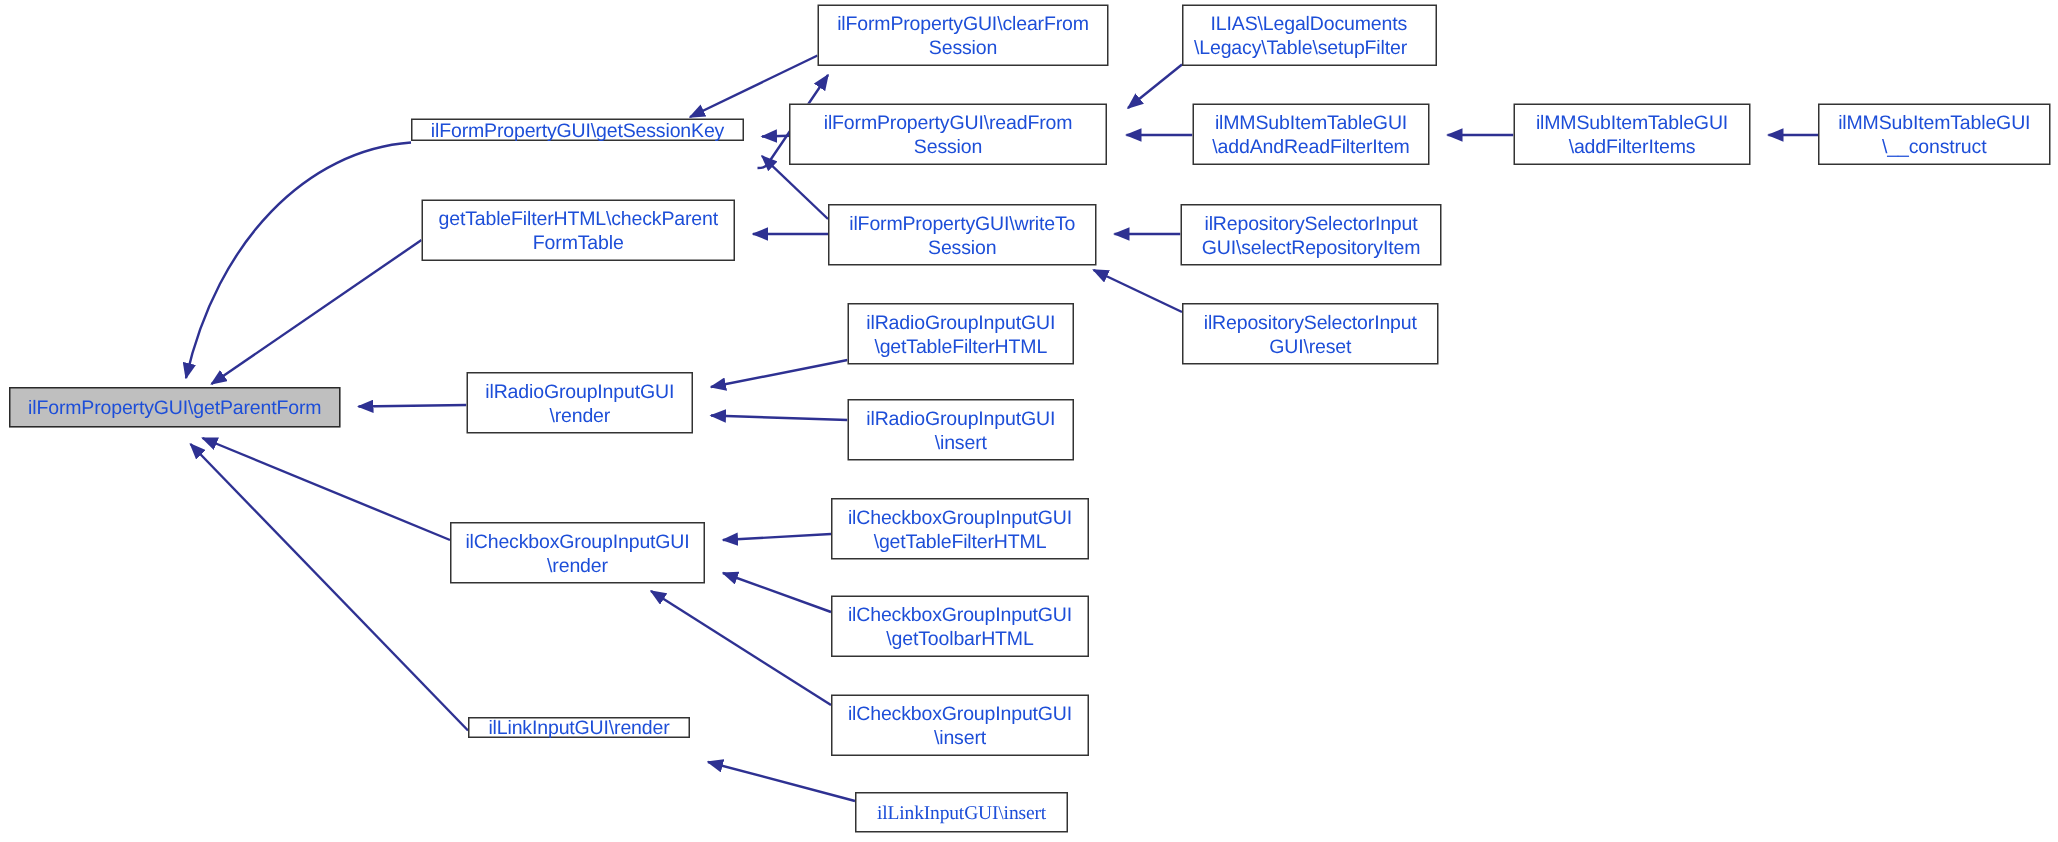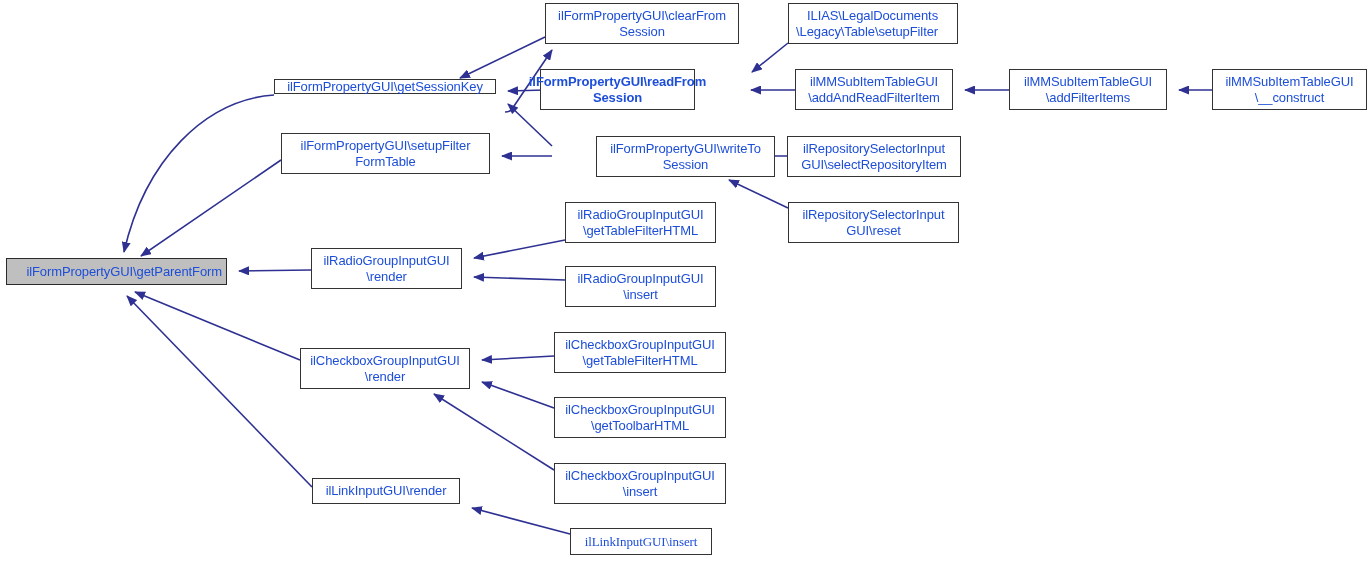--- a/index.html
+++ b/index.html
@@ -42,21 +42,20 @@
     z-index: 2;
   }
   .node .lbl {
     display: block;
     white-space: pre-line;
     padding: 0 4px;
   }
   .node.current {
     background: #bfbfbf;
     border: 1px solid #2a2a2a;
-    justify-content: flex-end;
   }
   .node.lalign {
     justify-content: flex-start;
     text-align: right;
   }
   .node.lalign .lbl {
     padding-left: 7px;
   }
 </style>
 </head>
@@ -119,32 +118,32 @@
   </svg>
 
   <div id="nodes">
       <div class="node current" style="left: 6px; top: 258px; width: 221px; height: 27px;">
         <span class="lbl">ilFormPropertyGUI\getParentForm</span>
       </div>
       <div class="node" style="left: 274px; top: 79px; width: 222px; height: 15px;">
         <span class="lbl">ilFormPropertyGUI\getSessionKey</span>
       </div>
       <div class="node" style="left: 281px; top: 133px; width: 209px; height: 41px;">
-        <span class="lbl">ilFormPropertyGUI\setupFilter
+        <span class="lbl">getTableFilterHTML\checkParent
 FormTable</span>
       </div>
       <div class="node" style="left: 545px; top: 3px; width: 194px; height: 41px;">
         <span class="lbl">ilFormPropertyGUI\clearFrom
 Session</span>
       </div>
-      <div class="node" style="left: 540px; top: 69px; width: 155px; height: 41px; font-weight: bold;">
+      <div class="node" style="left: 526px; top: 69px; width: 212px; height: 41px;">
         <span class="lbl">ilFormPropertyGUI\readFrom
 Session</span>
       </div>
-      <div class="node" style="left: 552px; top: 136px; width: 179px; height: 41px; margin-left: 44px;">
+      <div class="node" style="left: 552px; top: 136px; width: 179px; height: 41px;">
         <span class="lbl">ilFormPropertyGUI\writeTo
 Session</span>
       </div>
       <div class="node lalign" style="left: 788px; top: 3px; width: 170px; height: 41px;">
         <span class="lbl">ILIAS\LegalDocuments
 \Legacy\Table\setupFilter</span>
       </div>
       <div class="node" style="left: 795px; top: 69px; width: 158px; height: 41px;">
         <span class="lbl">ilMMSubItemTableGUI
 \addAndReadFilterItem</span>
@@ -186,21 +185,21 @@
 \getTableFilterHTML</span>
       </div>
       <div class="node" style="left: 554px; top: 397px; width: 172px; height: 41px;">
         <span class="lbl">ilCheckboxGroupInputGUI
 \getToolbarHTML</span>
       </div>
       <div class="node" style="left: 554px; top: 463px; width: 172px; height: 41px;">
         <span class="lbl">ilCheckboxGroupInputGUI
 \insert</span>
       </div>
-      <div class="node" style="left: 312px; top: 478px; width: 148px; height: 26px;">
+      <div class="node" style="left: 312px; top: 478px; width: 148px; height: 14px;">
         <span class="lbl">ilLinkInputGUI\render</span>
       </div>
       <div class="node" style="left: 570px; top: 528px; width: 142px; height: 27px; font-family: Liberation Serif, serif;">
         <span class="lbl">ilLinkInputGUI\insert</span>
       </div>
     </div>
 
 </div>
 
 </body></html>

